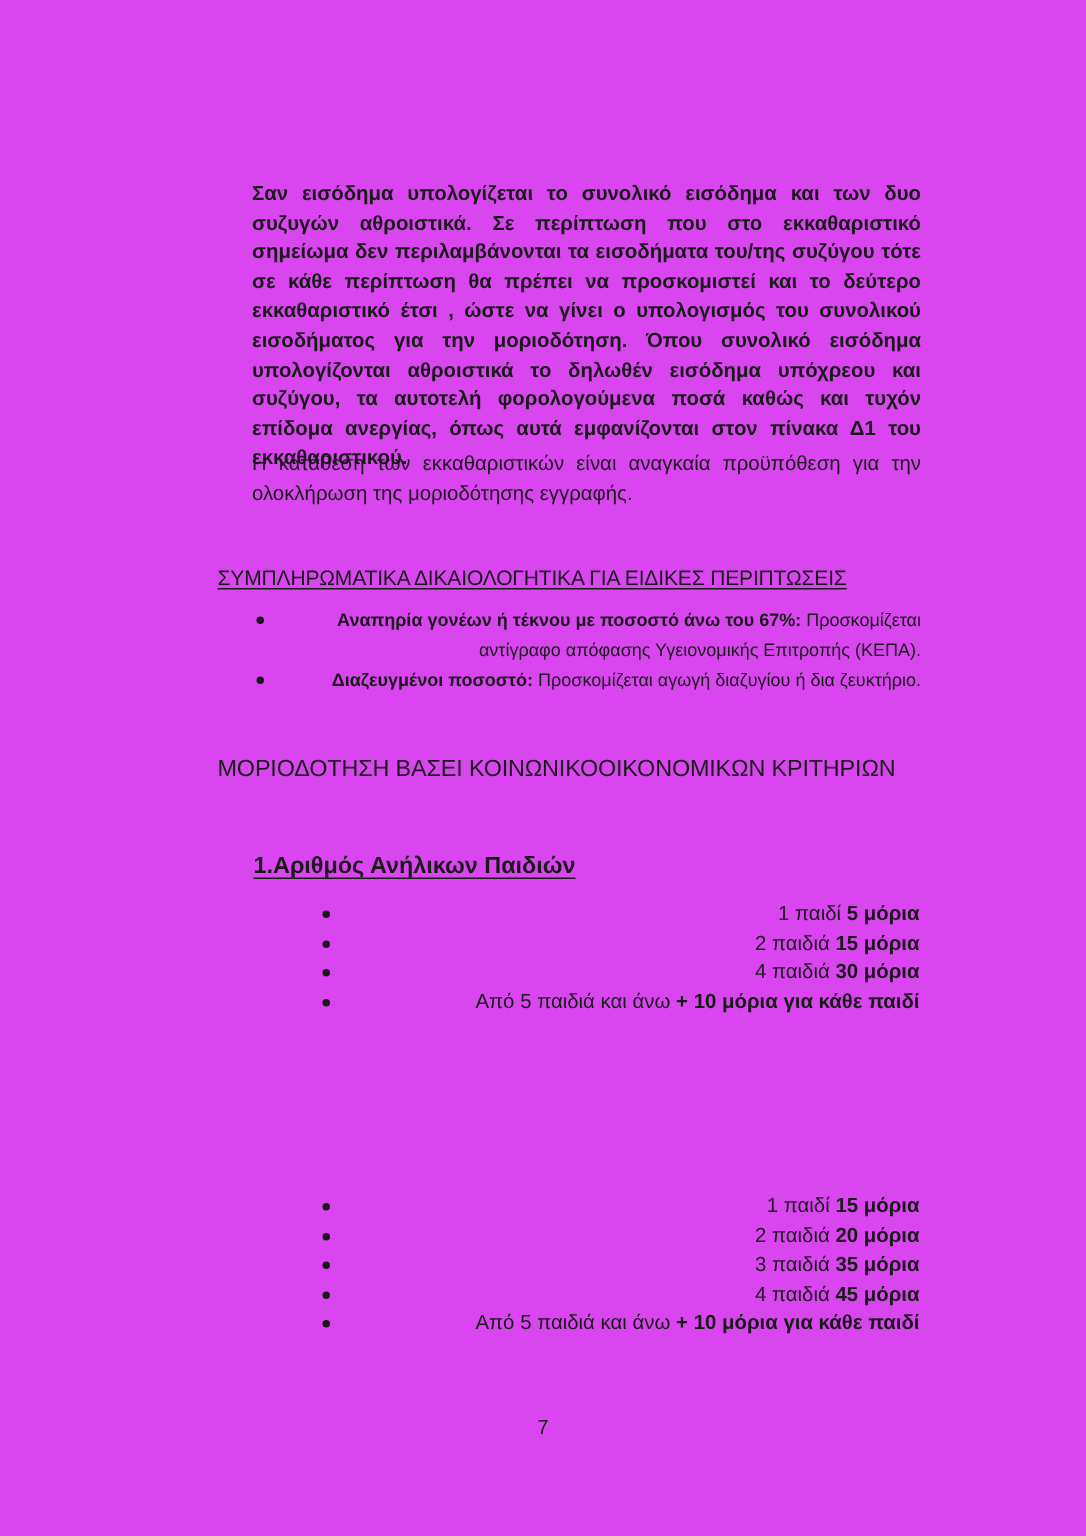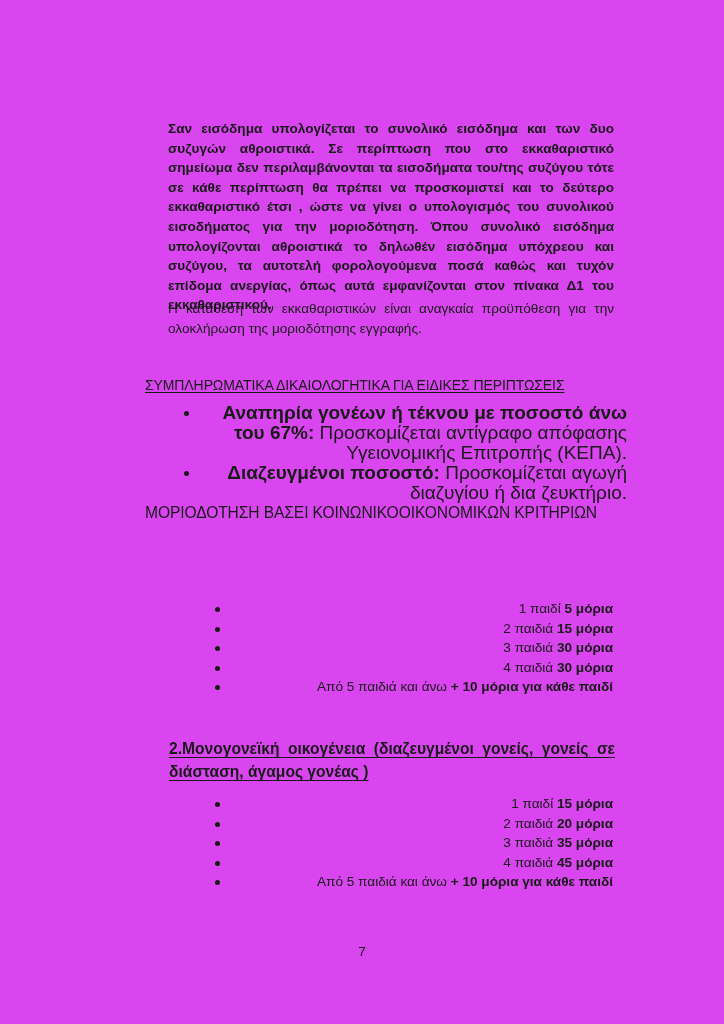--- a/index.html
+++ b/index.html
@@ -17,21 +17,21 @@
     .para.bold { font-weight: bold; }
     .heading-caps {
       position: absolute; left: 145px; font-size: 14px; letter-spacing: -0.1px;
       text-decoration: underline; text-decoration-thickness: 1px; text-underline-offset: 2px;
     }
     ul.bullets { position: absolute; margin: 0; padding: 0; list-style: none; }
     ul.bullets li { position: relative; text-align: right; }
     ul.bullets li .dot {
       position: absolute; width: 5px; height: 5px; border-radius: 50%; background: #1a1a1a;
     }
-    .special { left: 181px; width: 446px; font-size: 19px; line-height: 20px; }
+    .special { left: 168px; width: 446px; font-size: 12px; line-height: 20px; }
     .special li { padding-left: 23px; text-align: justify; }
     .special li .dot { left: 3px; top: 8px; }
     .main-heading {
       position: absolute; left: 145px; top: 504px; font-size: 15.6px; letter-spacing: -0.1px; text-align: center;
     }
     .sub-heading {
       position: absolute; left: 145px; top: 534px; font-size: 19.5px;
       text-decoration: underline; text-decoration-thickness: 1px; text-underline-offset: 3px;
     }
     .sec-heading {
@@ -62,30 +62,29 @@
     </li>
     <li>
       <span class="dot"></span>
       <b>Διαζευγμένοι ποσοστό:</b><span> Προσκομίζεται αγωγή διαζυγίου ή δια ζευκτήριο.</span>
     </li>
   </ul>
 
   <div class="main-heading">ΜΟΡΙΟΔΟΤΗΣΗ ΒΑΣΕΙ ΚΟΙΝΩΝΙΚΟΟΙΚΟΝΟΜΙΚΩΝ ΚΡΙΤΗΡΙΩΝ</div>
 
 
+  <div class="sec-heading" style="top:569px;">1.Αριθμός Ανήλικων Παιδιών</div>
 
   <ul class="bullets points" style="top:599px;">
     <li><span class="dot"></span><span>1 παιδί </span><b>5 μόρια</b></li>
     <li><span class="dot"></span><span>2 παιδιά </span><b>15 μόρια</b></li>
-    <li><span class="dot"></span><span>3 παιδιά </span><b>30 μόρια</b></li>
     <li><span class="dot"></span><span>4 παιδιά </span><b>30 μόρια</b></li>
     <li><span class="dot"></span><span>Από 5 παιδιά και άνω </span><b>+ 10 μόρια για κάθε παιδί</b></li>
   </ul>
 
-  <div class="sec-heading sec2" style="top:737px;">2.Μονογονεϊκή οικογένεια (διαζευγμένοι γονείς, γονείς σε διάσταση, άγαμος γονέας )</div>
 
   <ul class="bullets points" style="top:794px;">
     <li><span class="dot"></span><span>1 παιδί </span><b>15 μόρια</b></li>
     <li><span class="dot"></span><span>2 παιδιά </span><b>20 μόρια</b></li>
     <li><span class="dot"></span><span>3 παιδιά </span><b>35 μόρια</b></li>
     <li><span class="dot"></span><span>4 παιδιά </span><b>45 μόρια</b></li>
     <li><span class="dot"></span><span>Από 5 παιδιά και άνω </span><b>+ 10 μόρια για κάθε παιδί</b></li>
   </ul>
 
   <div class="page-number">7</div>

